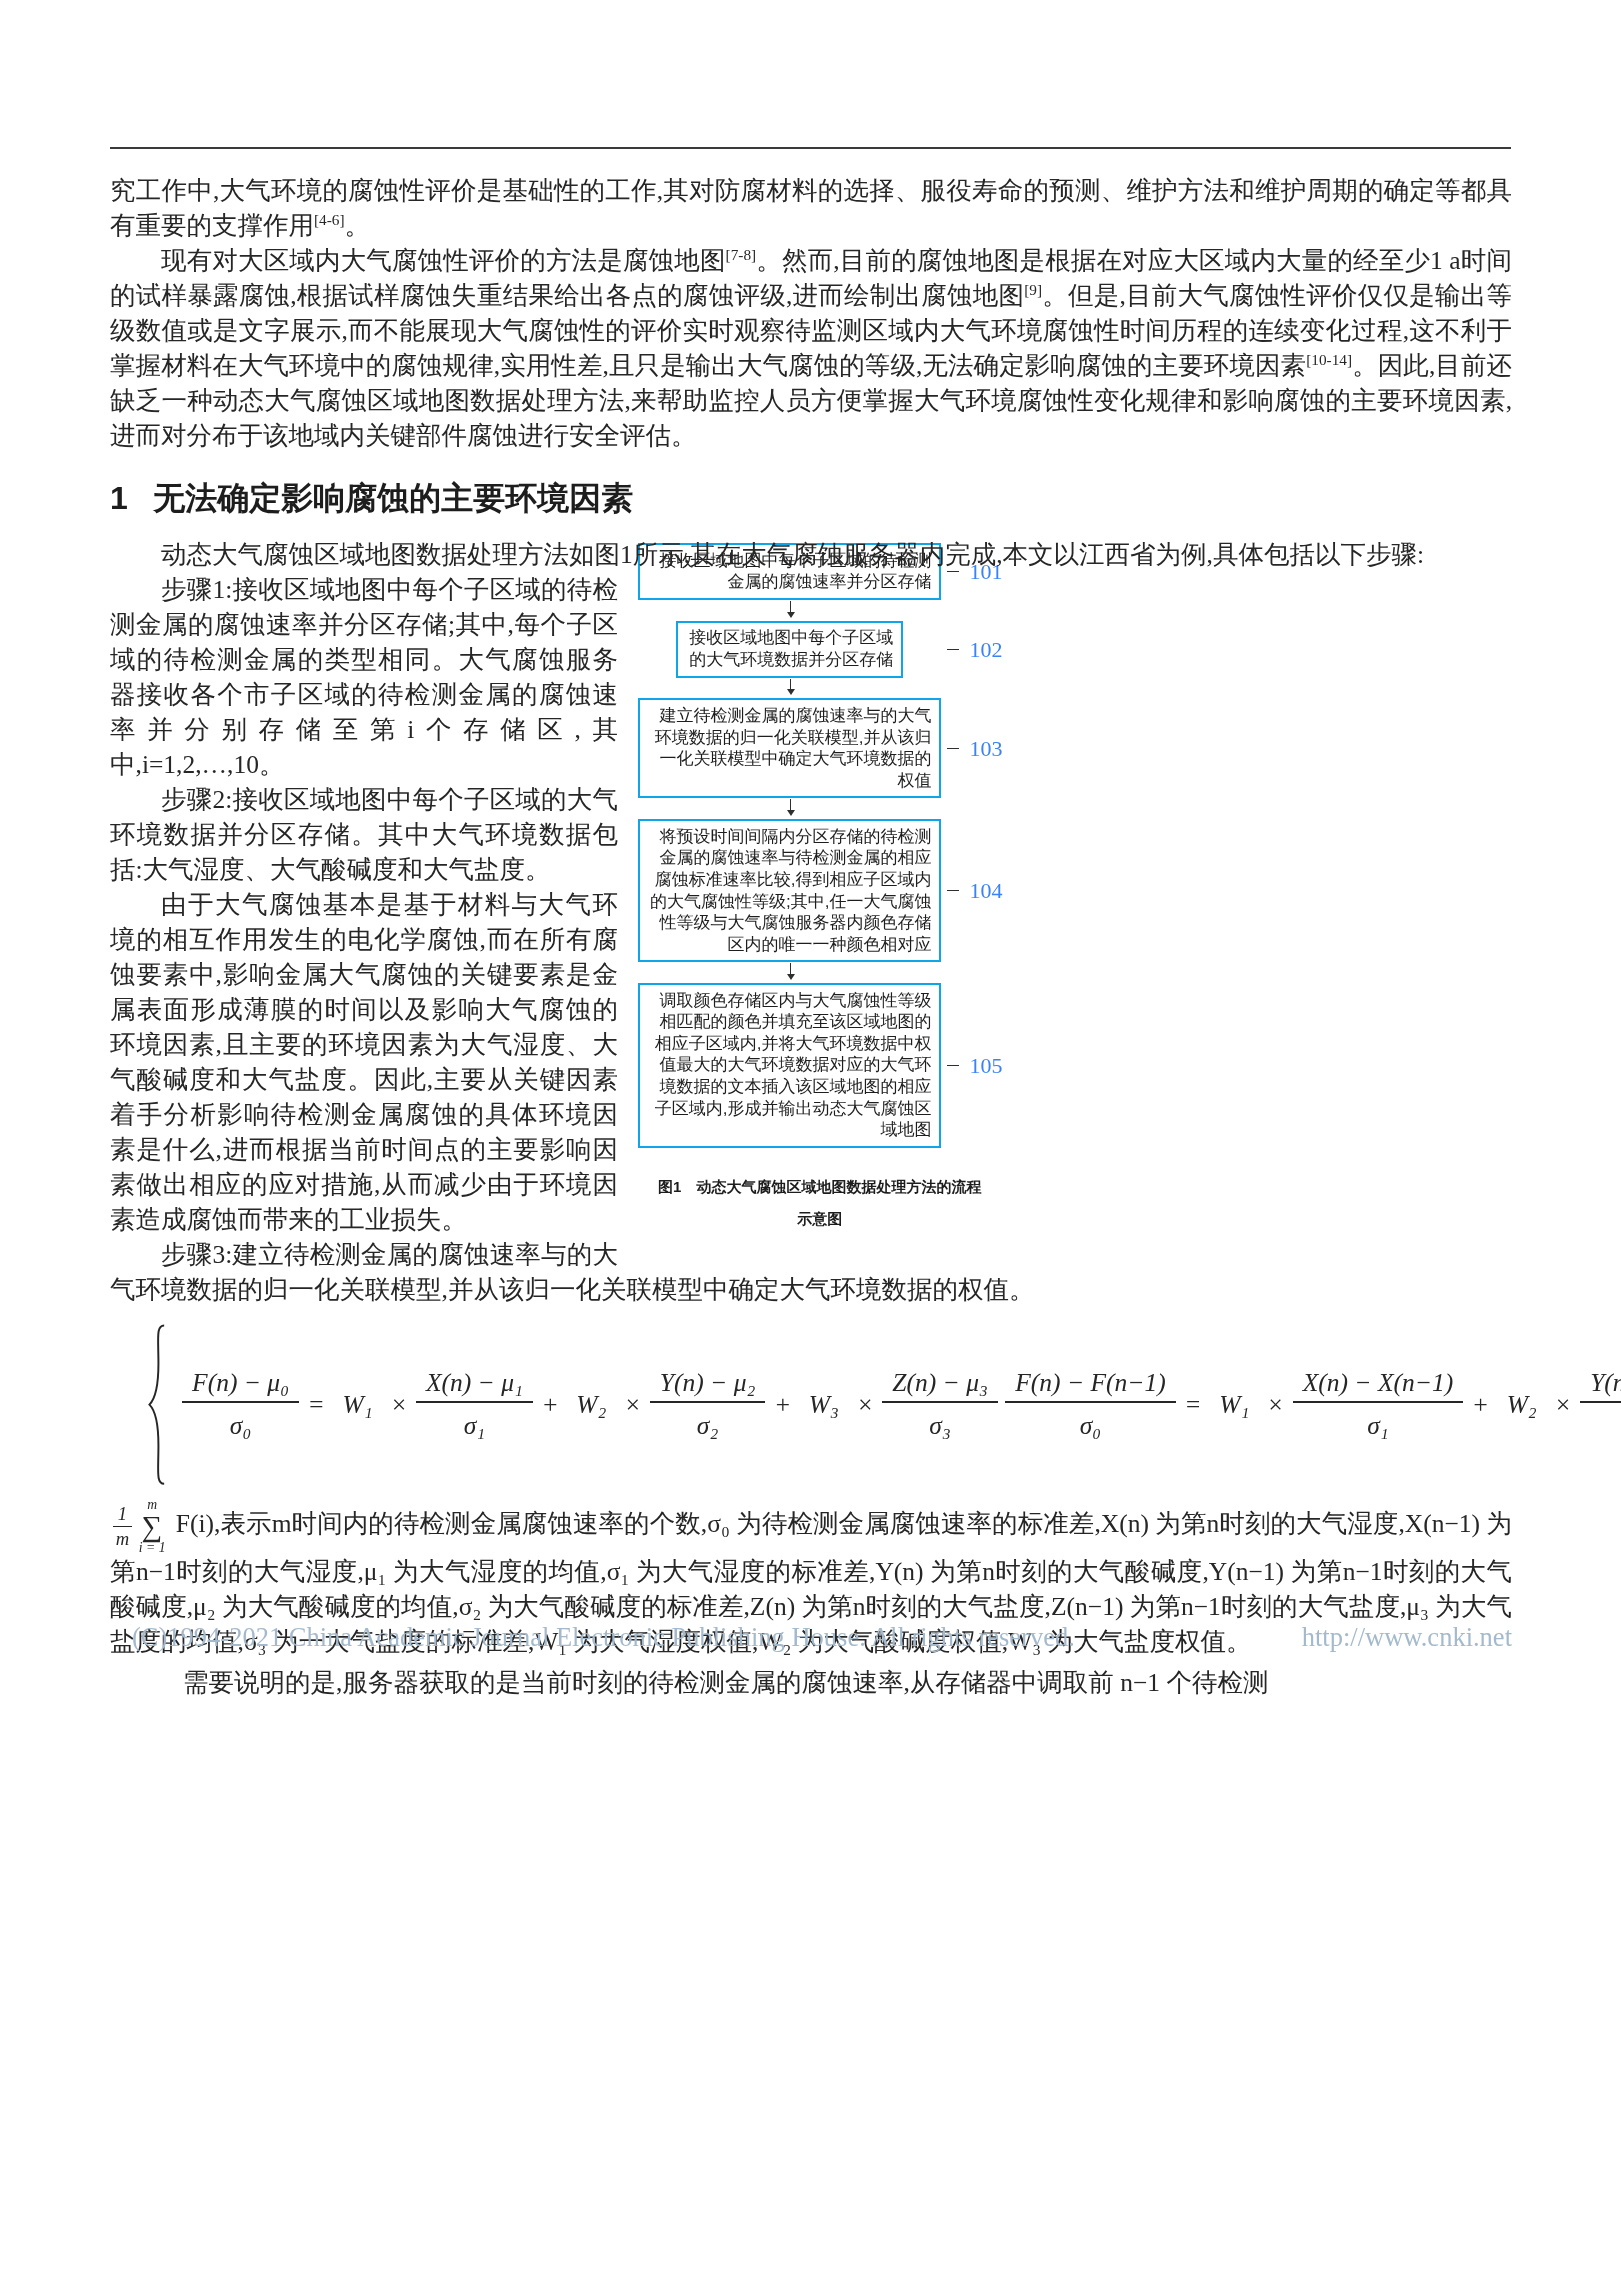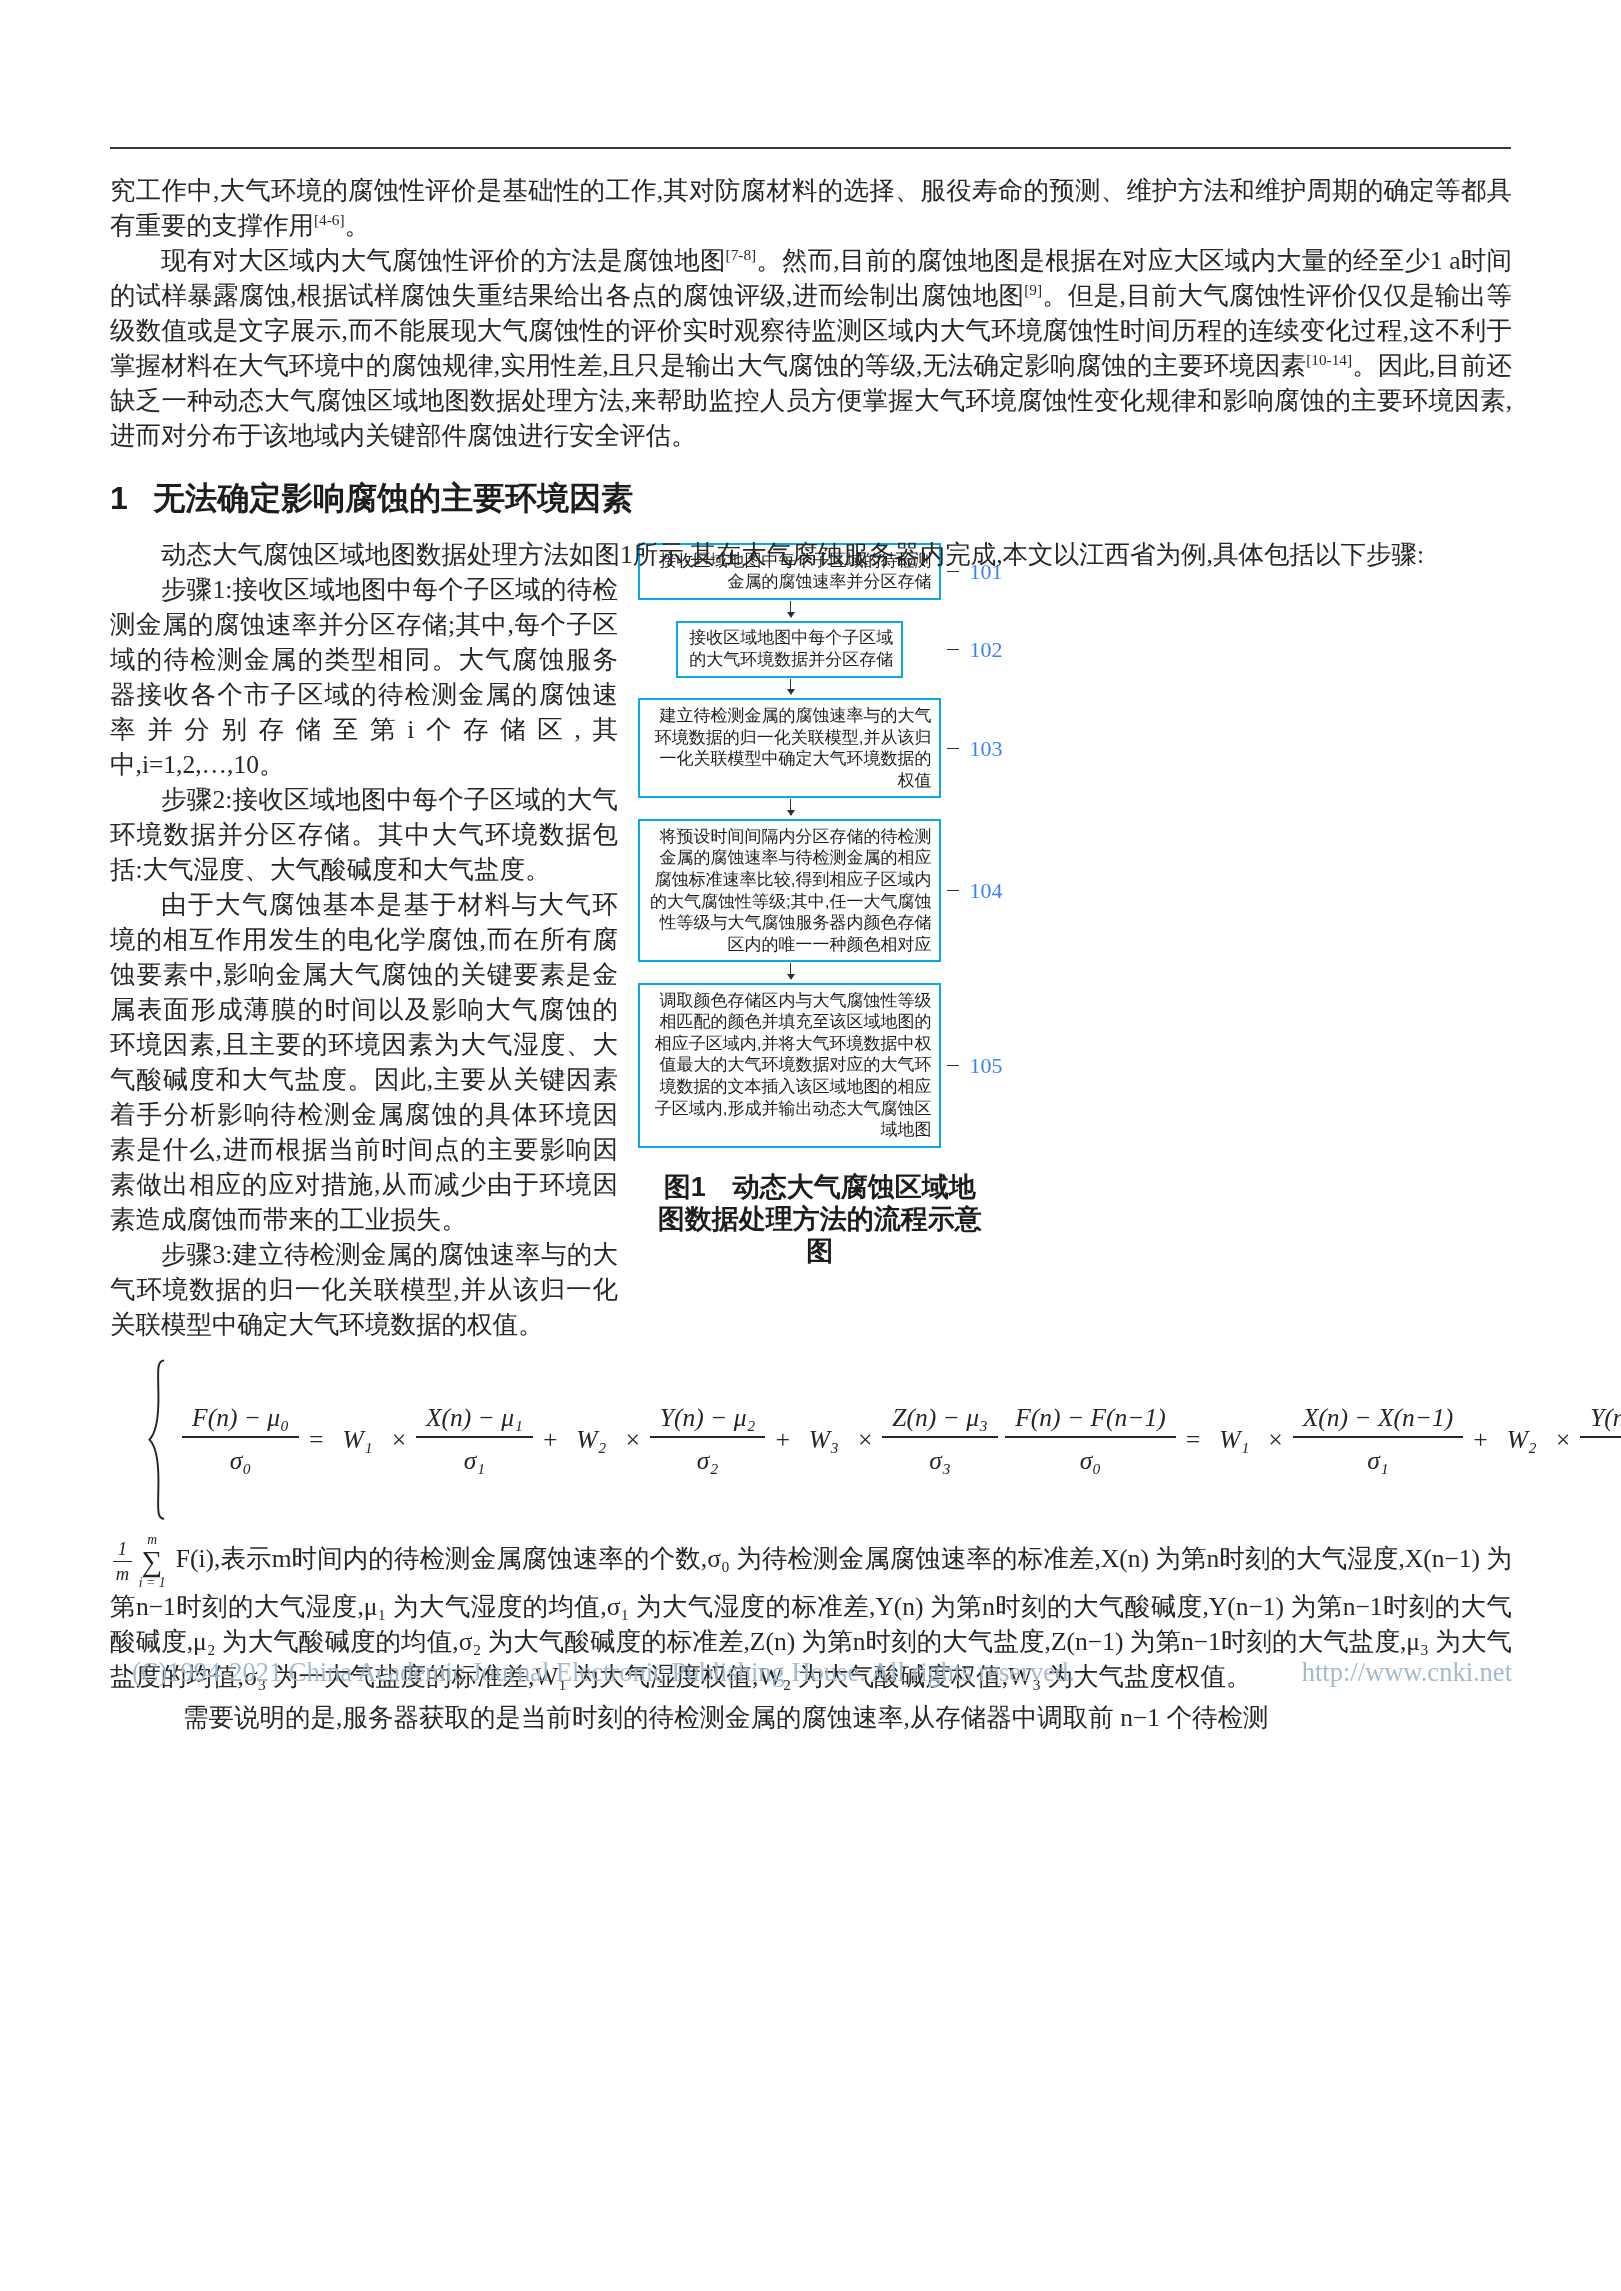--- a/index.html
+++ b/index.html
@@ -56,21 +56,21 @@
   .flow-arrow { width:306px; display:flex; justify-content:center; height:20.6px; padding:1px 0; box-sizing:border-box; }
   .flow-arrow .stem { width:0; border-left:1.6px solid #2f2f2f; height:11.8px; position:relative; }
   .flow-arrow .stem::after {
     content:""; position:absolute; top:10.8px; left:-4.5px;
     border-left:4.4px solid transparent; border-right:4.4px solid transparent;
     border-top:6.9px solid #2f2f2f;
   }
   .fig-caption {
     width:333px; margin:23.5px 0 0 15.7px; text-align:center;
     font-family:"Liberation Sans","DejaVu Sans",sans-serif;
-    font-weight:bold; font-size:27px; line-height:32px; color:#1d1d1d;
+    font-weight:bold; font-size:15px; line-height:32px; color:#1d1d1d;
     text-indent:0;
   }
   
   .formula { display:flex; align-items:stretch; margin:15.7px 0 11.8px 37px; }
   .brace-wrap { width:19.6px; margin-right:15.7px; display:flex; }
   .brace-wrap svg { width:19.6px; height:100%; }
   .eqs { display:flex; flex-direction:row; justify-content:center; gap:7.8px; }
   .eqline { display:flex; align-items:center; font-style:italic; font-size:25.5px; line-height:31px; }
   .eqline .tt { margin:0 8.8px; white-space:nowrap; }
   .vfrac { display:inline-flex; flex-direction:column; align-items:center; vertical-align:middle; }

